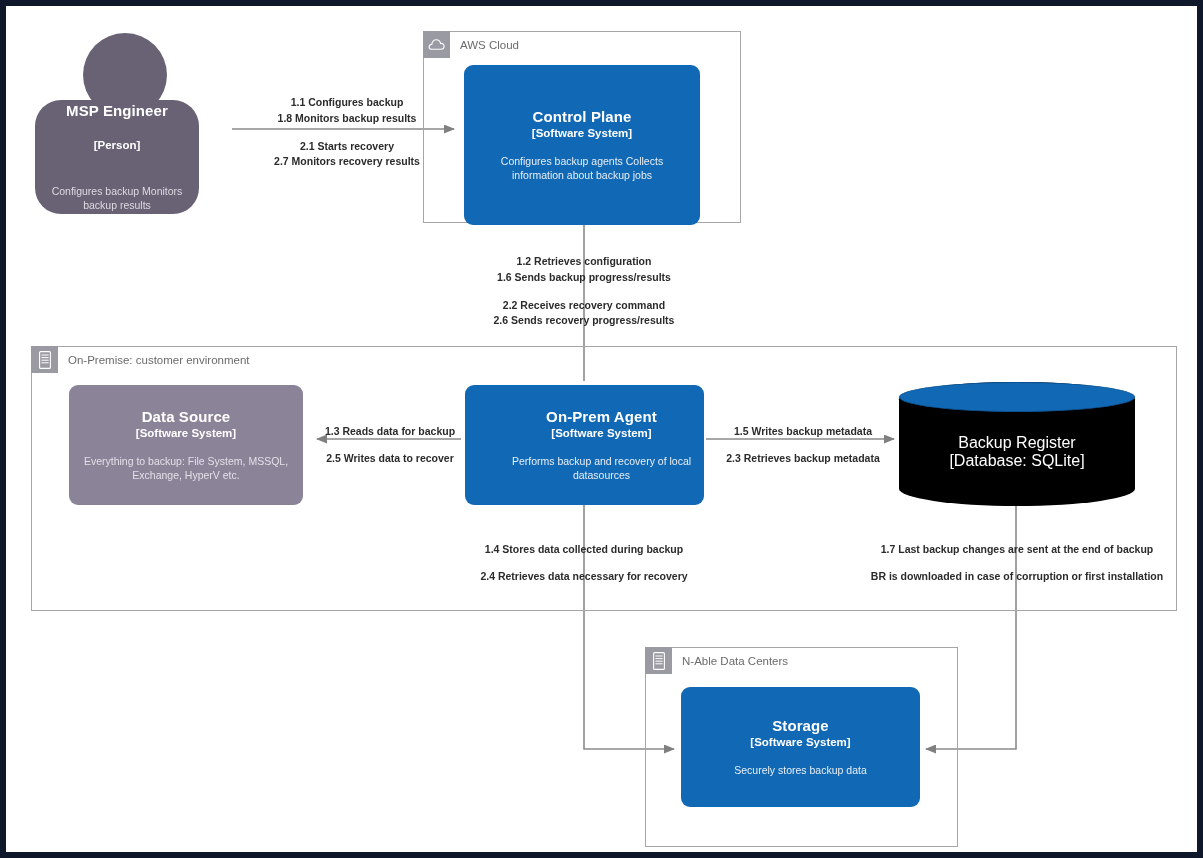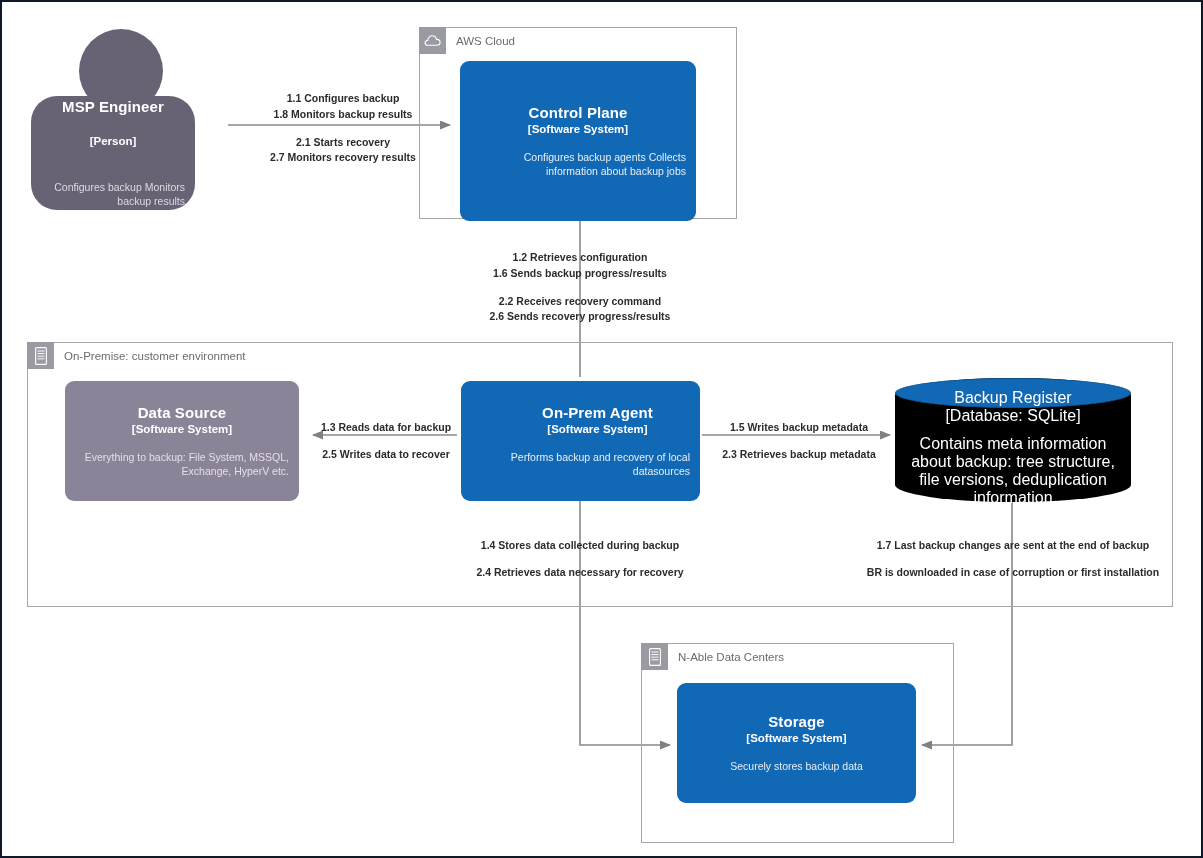--- a/index.html
+++ b/index.html
@@ -8,21 +8,21 @@
     background: #ffffff;
   }
   body {
     font-family: "Liberation Sans", sans-serif;
   }
   #canvas {
     position: relative;
     width: 1203px;
     height: 858px;
     background: #ffffff;
-    border: 2px solid #0f172a;
+    border: 6px solid #0f172a;
     box-sizing: border-box;
     overflow: hidden;
   }
   svg#wires {
     position: absolute;
     left: 0; top: 0;
     width: 1203px;
     height: 858px;
     pointer-events: none;
   }
@@ -78,21 +78,20 @@
     font-size: 11.5px;
     font-weight: bold;
     line-height: 1.3;
     margin-top: 1px;
   }
   .node .desc {
     font-size: 10.5px;
     line-height: 1.35;
     margin-top: 13px;
     color: #e8eef5;
-    text-align: right;
   }
   .node.system {
     background: #1168b4;
     border-radius: 9px;
   }
   .node.person-body {
     background: #696275;
     border-radius: 26px;
   }
   .node.person-body .desc { color: #ded9e3; }
@@ -254,24 +253,20 @@
       <span>Performs backup and recovery of local</span>
       <span>datasources</span>
     </div>
   </div>
 
   <div class="cylinder" style="left:893px; top:376px; width:236px; height:124px;">
     <div class="cyl-top"></div>
     <div class="cyl-body">
       <div class="title">Backup Register</div>
       <div class="subtitle">[Database: SQLite]</div>
-      <div class="desc" style="margin-top:10px;">
-        <span>Contains meta information about backup: tree</span>
-        <span>structure, file versions, deduplication information</span>
-      </div>
     </div>
   </div>
 
   <div class="node system" style="left:675px; top:681px; width:239px; height:120px;">
     <div class="title">Storage</div>
     <div class="subtitle">[Software System]</div>
     <div class="desc">
       <span>Securely stores backup data</span>
     </div>
   </div>

